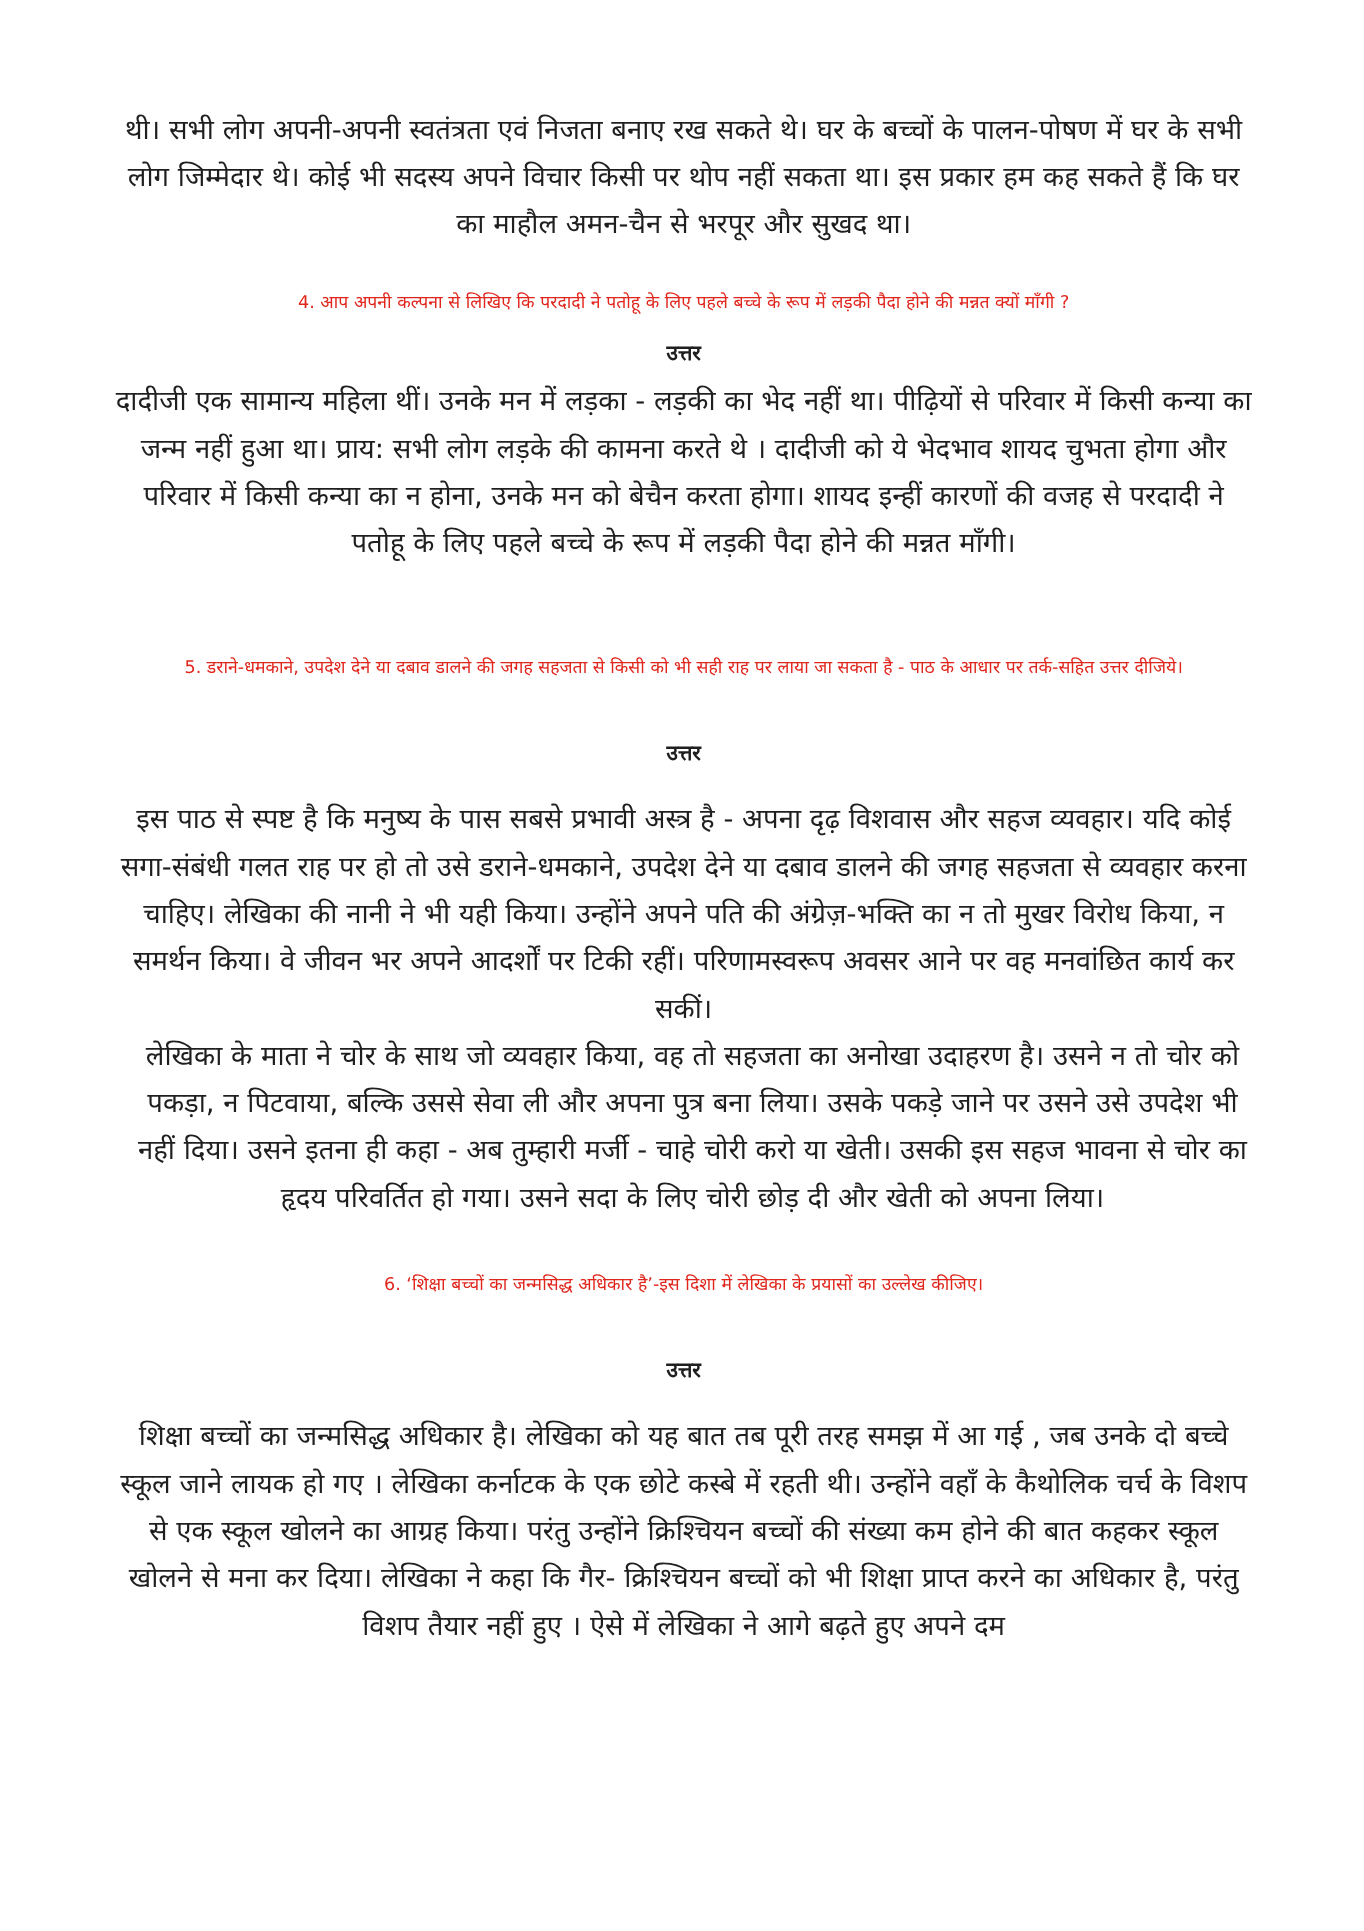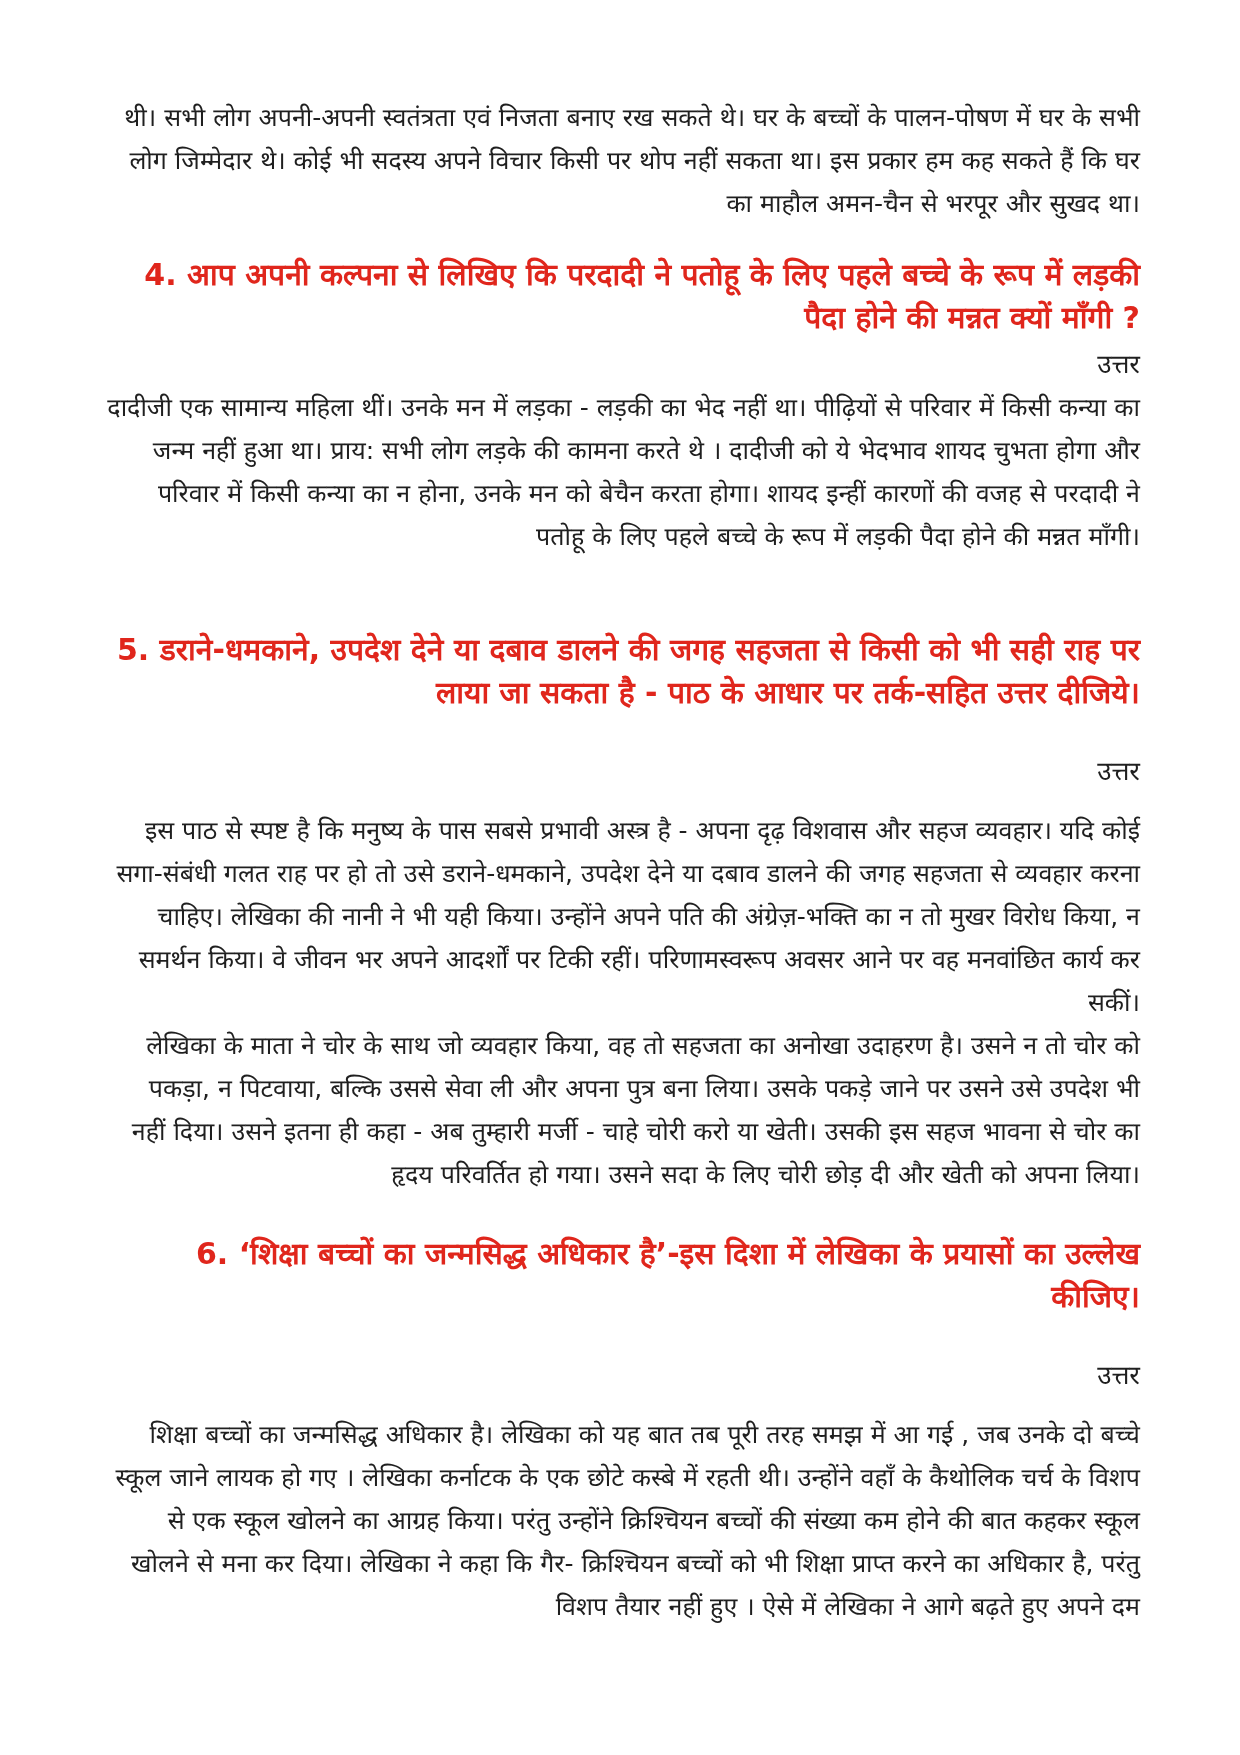--- a/index.html
+++ b/index.html
@@ -6,38 +6,38 @@
   html { background: #ffffff; }
   body {
     width: 1240px;
     min-height: 1755px;
     margin: 0 auto;
     background: var(--bg, #ffffff);
     padding: 96px 100px 85px 103px;
     font-family: "DejaVu Sans", "Liberation Sans", sans-serif;
   }
   .page { width: 100%; }
-  p { text-align: right; }
+  p { text-align: center; }
   .body-text {
     font-size: 25px;
     line-height: 43px;
     color: var(--text, #1f1f1f);
     font-weight: 400;
   }
   .question-text {
-    font-size: 30px;
+    font-size: 16px;
     line-height: 43px;
     color: var(--question, #e0261c);
-    font-weight: 700;
+    font-weight: 400;
   }
   .answer-label {
-    font-size: 26px;
+    font-size: 19px;
     line-height: 43px;
     color: var(--text, #1f1f1f);
-    font-weight: 400;
+    font-weight: 700;
   }
   
   .mt-q4   { margin-top: 28px; }
   .mt-tight{ margin-top: 4px;  }
   .mt-a4   { }
   .mt-q5   { margin-top: 70px; }
   .mt-lbl  { margin-top: 36px; }
   .mt-ans  { margin-top: 16px; }
   .mt-q6   { margin-top: 36px; }
   .mt-none { margin-top: 0; margin-left: 16px; }

